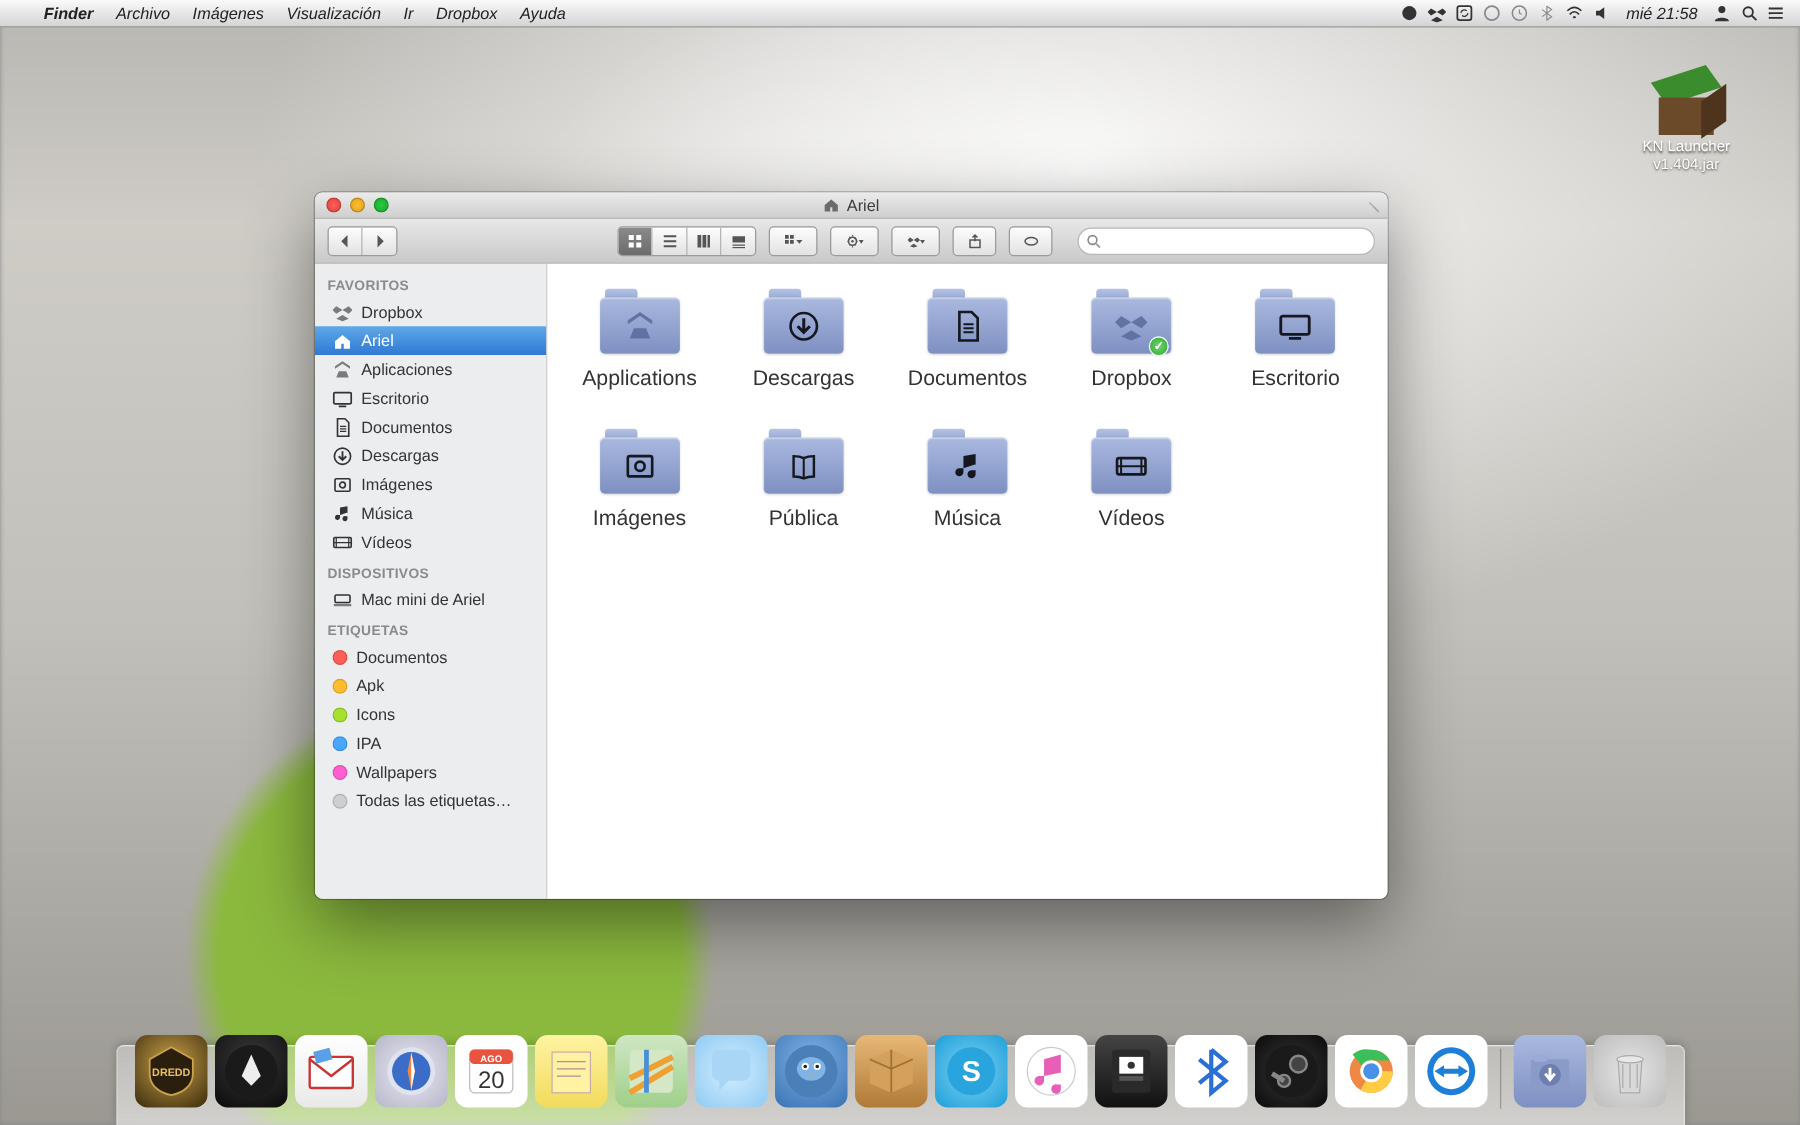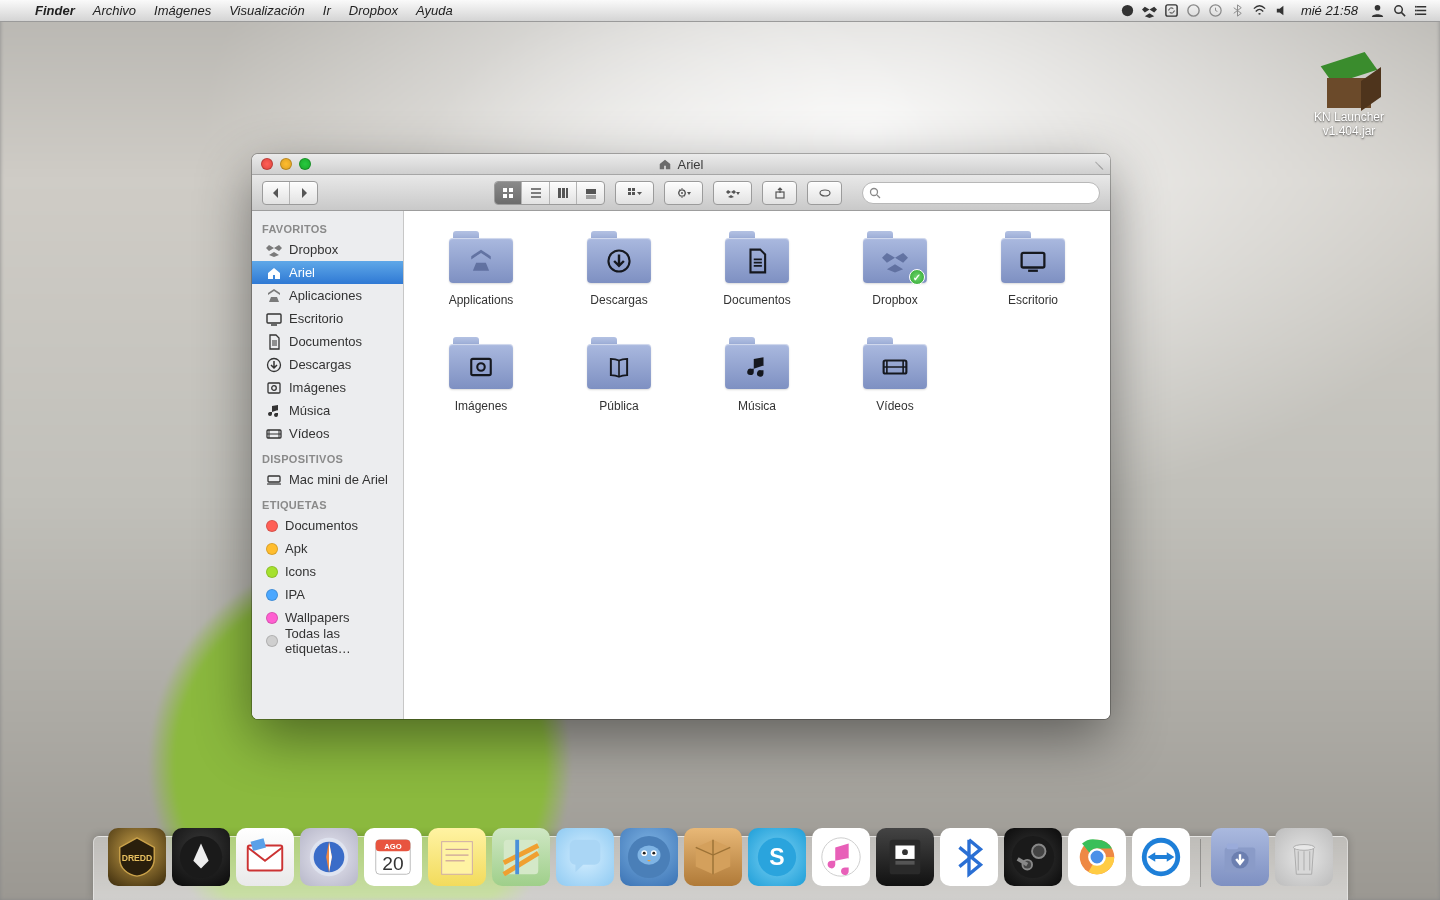--- a/index.html
+++ b/index.html
@@ -52,38 +52,38 @@
 .seg .btn.active svg{fill:#fff;}
 .seg .btn svg{width:14px;height:12px;fill:#555;}
 .seg.dd .btn{width:38px;}
 .seg.single .btn{width:34px;}
 .toolbar .spacer{flex:1;}
 .search{width:244px;height:22px;border:1px solid #b8b8b8;border-radius:11px;background:#fff;display:flex;align-items:center;padding:0 6px;gap:4px;}
 .search svg{width:12px;height:12px;fill:#8a8a8a;flex:none;}
 .search input{border:none;outline:none;font-size:12px;flex:1;background:transparent;}
 
 .body{flex:1;display:flex;min-height:0;}
-.sidebar{width:152px;background:#ecedef;border-right:1px solid #c7c7c7;overflow-y:auto;font-size:13px;color:#333;padding-top:4px;}
+.sidebar{width:186px;background:#ecedef;border-right:1px solid #c7c7c7;overflow-y:auto;font-size:13px;color:#333;padding-top:4px;}
 .sb-head{font-size:11px;font-weight:bold;color:#8a8a8a;letter-spacing:.3px;padding:8px 10px 3px;text-transform:uppercase;}
 .sb-item{display:flex;align-items:center;gap:7px;padding:2px 10px 2px 14px;height:23px;cursor:default;}
 .sb-item.sel{background:linear-gradient(#5fa8e8,#2f79d4);color:#fff;}
 .sb-item.sel svg{fill:#fff;}
 .sb-item svg{width:16px;height:16px;fill:#7a7a7a;flex:none;}
 .tag-dot{width:12px;height:12px;border-radius:50%;flex:none;border:1px solid rgba(0,0,0,.15);}
 
 .content{flex:1;background:#fff;overflow:auto;padding:18px 20px;}
 .grid{display:grid;grid-template-columns:repeat(5,1fr);gap:28px 24px;}
 .folder{text-align:center;cursor:default;}
 .folder .ficon{width:72px;height:58px;margin:0 auto 6px;position:relative;}
 .folder .ficon .tab{position:absolute;top:2px;left:8px;width:26px;height:10px;background:linear-gradient(#b4c2e3,#93a5d2);border-radius:3px 3px 0 0;}
 .folder .ficon .bodyf{position:absolute;top:9px;left:4px;right:4px;bottom:4px;background:linear-gradient(#aab9df,#7e90c2);border-radius:4px;box-shadow:inset 0 1px 1px rgba(255,255,255,.5),0 1px 2px rgba(0,0,0,.15);display:flex;align-items:center;justify-content:center;}
 .folder .ficon .bodyf svg{width:26px;height:26px;fill:#5a6a9a;opacity:.85;}
 .folder .badge{position:absolute;bottom:2px;right:6px;width:16px;height:16px;border-radius:50%;background:radial-gradient(#6fd66f,#2ea52e);border:1px solid #fff;display:flex;align-items:center;justify-content:center;}
 .folder .badge::after{content:"✓";color:#fff;font-size:10px;font-weight:bold;}
-.folder .lbl{font-size:12px;color:#333;}
+.folder .lbl{font-size:17px;color:#333;}
 
 
 .dock-wrap{position:absolute;bottom:0;left:0;right:0;height:92px;display:flex;justify-content:center;align-items:flex-end;}
 .dock{height:64px;padding:0 14px;display:flex;align-items:center;gap:6px;border-radius:6px 6px 0 0;position:relative;background:linear-gradient(rgba(255,255,255,.32),rgba(255,255,255,.55));border:1px solid rgba(255,255,255,.4);border-bottom:none;box-shadow:0 -1px 8px rgba(0,0,0,.2);}
 .dock::before{content:"";position:absolute;inset:0;backdrop-filter:blur(4px);z-index:-1;}
 .dock .app{width:58px;height:58px;border-radius:10px;display:flex;align-items:center;justify-content:center;position:relative;transform:translateY(-12px);}
 .dock .sep{width:1px;height:48px;background:rgba(0,0,0,.25);margin:0 4px;transform:translateY(-6px);}
 .dock .app svg{width:46px;height:46px;}
 
 

